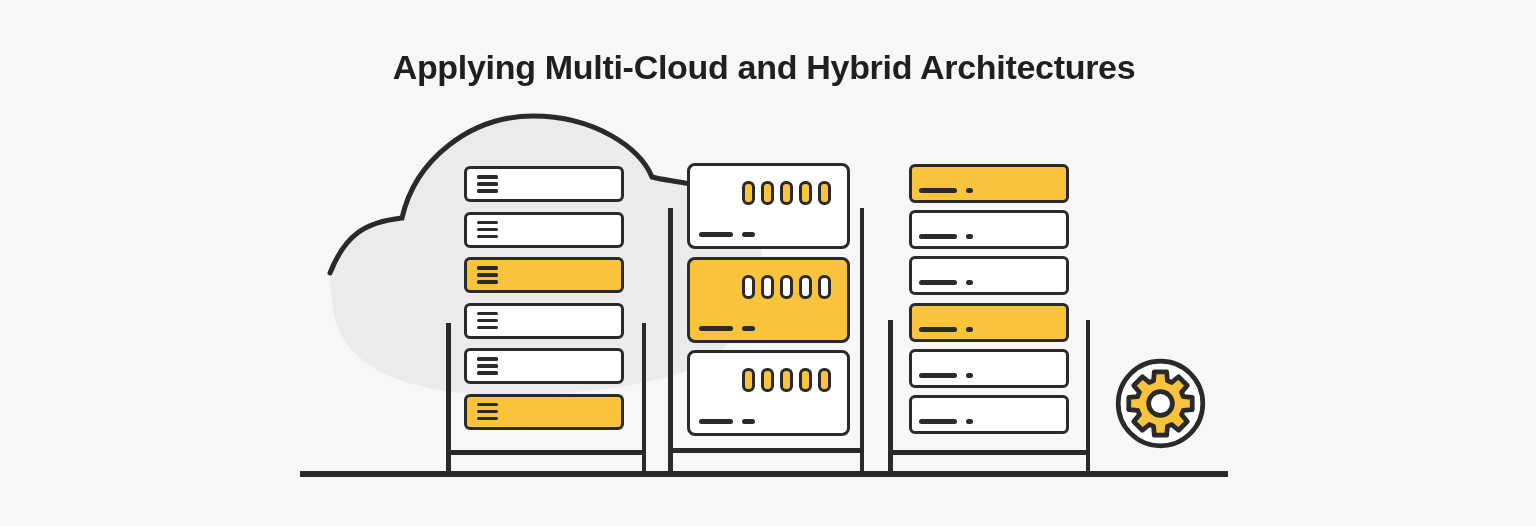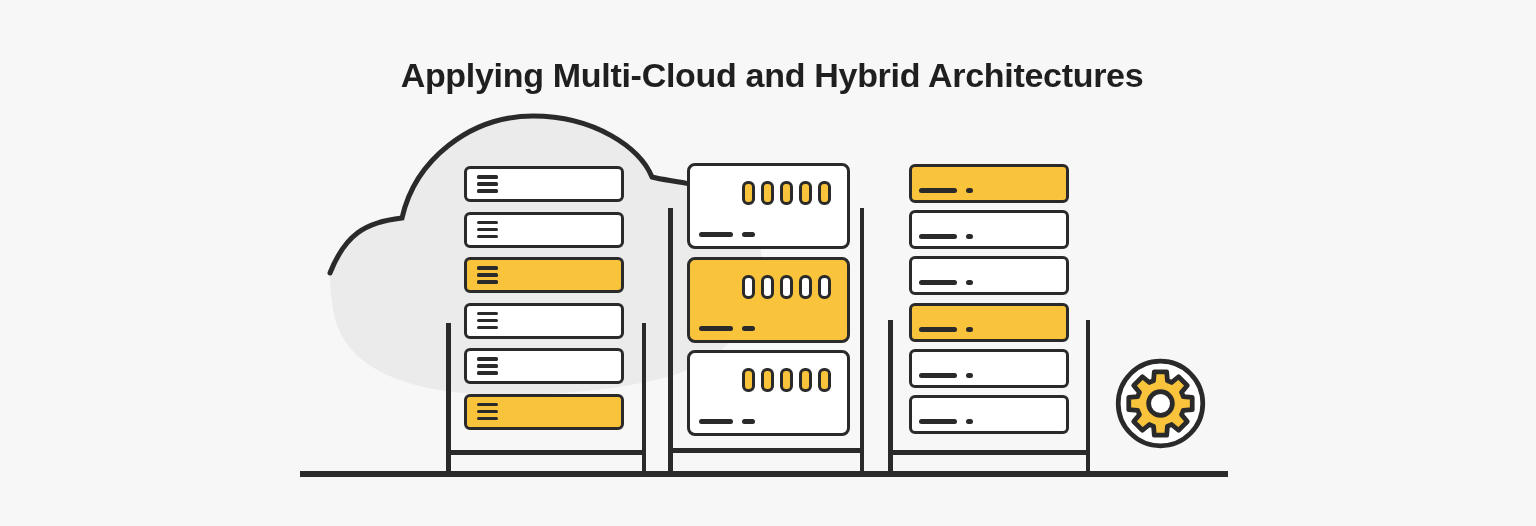--- a/index.html
+++ b/index.html
@@ -8,21 +8,21 @@
     --outline:#2A2A2A;
     --yellow:#F9C33C;
     --white:#FFFFFF;
   }
   html,body{margin:0;padding:0;background:var(--bg);}
   .canvas{
     position:relative;width:1536px;height:526px;background:var(--bg);
     overflow:hidden;font-family:"Liberation Sans",sans-serif;
   }
   .title{
-    position:absolute;top:44px;left:0;width:1520px;margin:12px;
+    position:absolute;top:44px;left:0;width:1520px;margin:4px;
     text-align:center;font-size:34px;font-weight:700;color:#1F1F1F;
     letter-spacing:-0.3px;
   }
   
   .cloud{position:absolute;left:300px;top:100px;width:500px;height:320px;}
   .cloud-fill{fill:var(--cloud);}
   .cloud-stroke{fill:none;stroke:var(--outline);stroke-width:5;stroke-linecap:round;}
   
   .rack{position:absolute;}
   .rack .leg{position:absolute;width:4.5px;bottom:0;background:var(--outline);}

